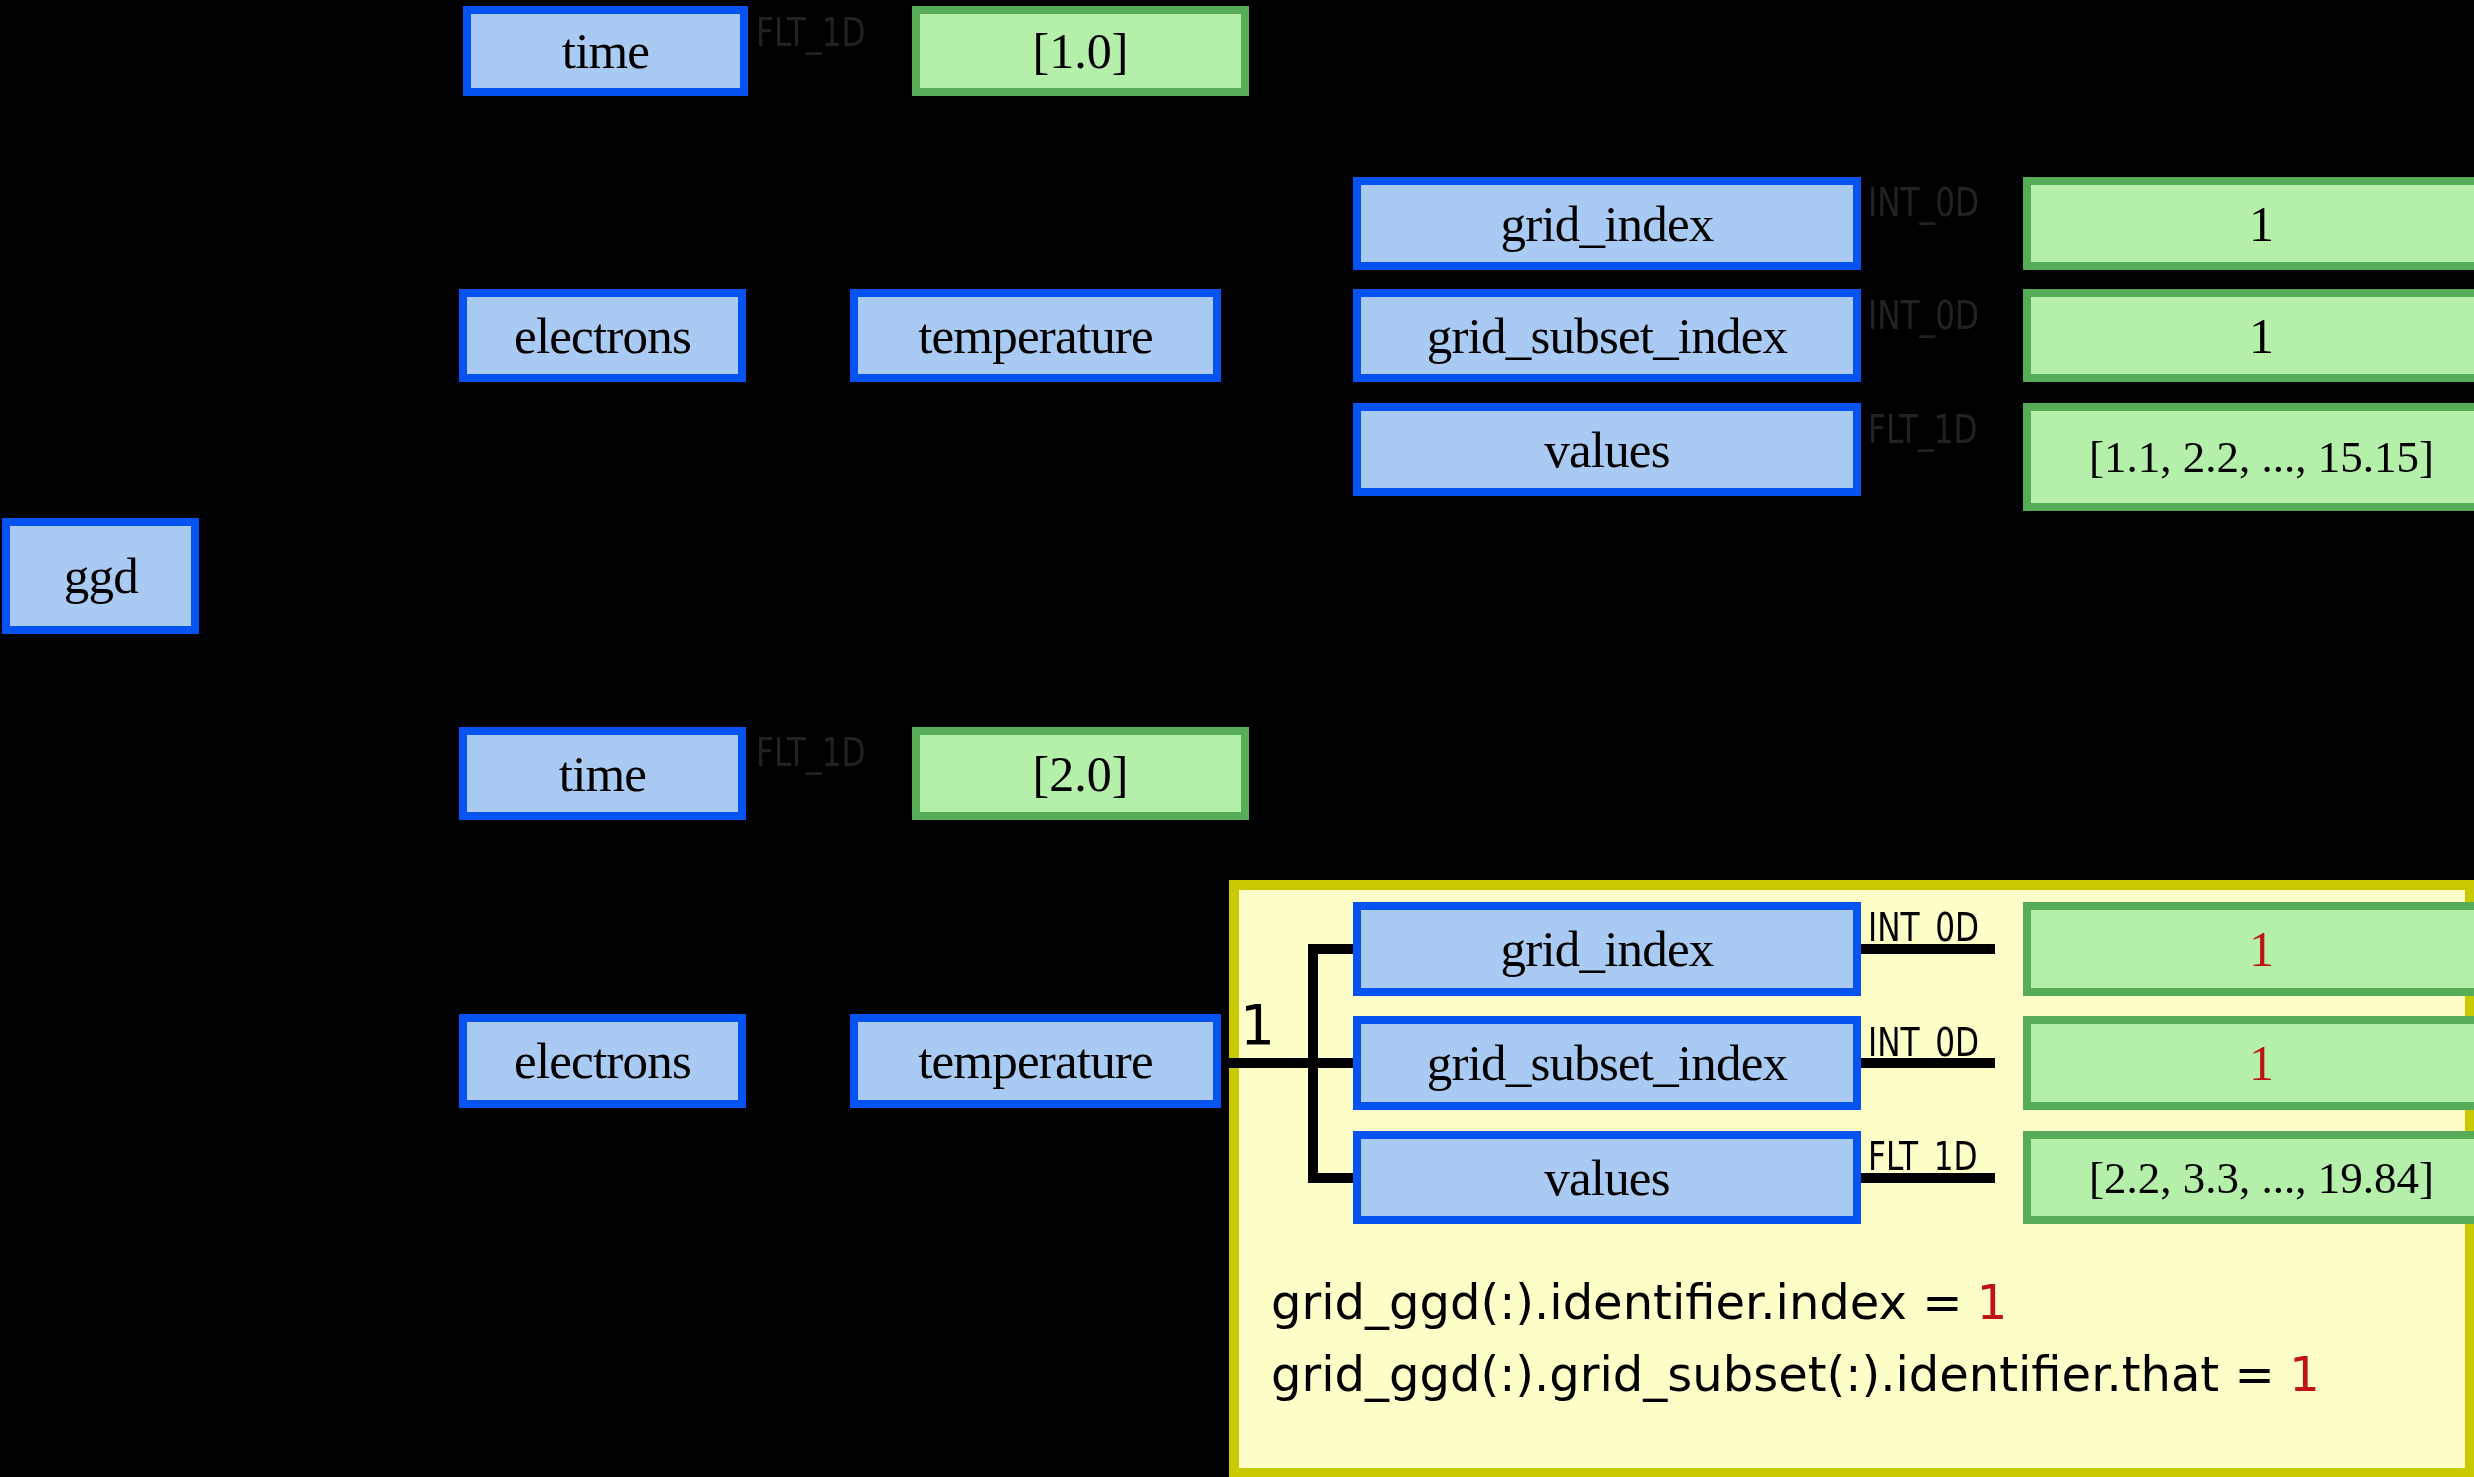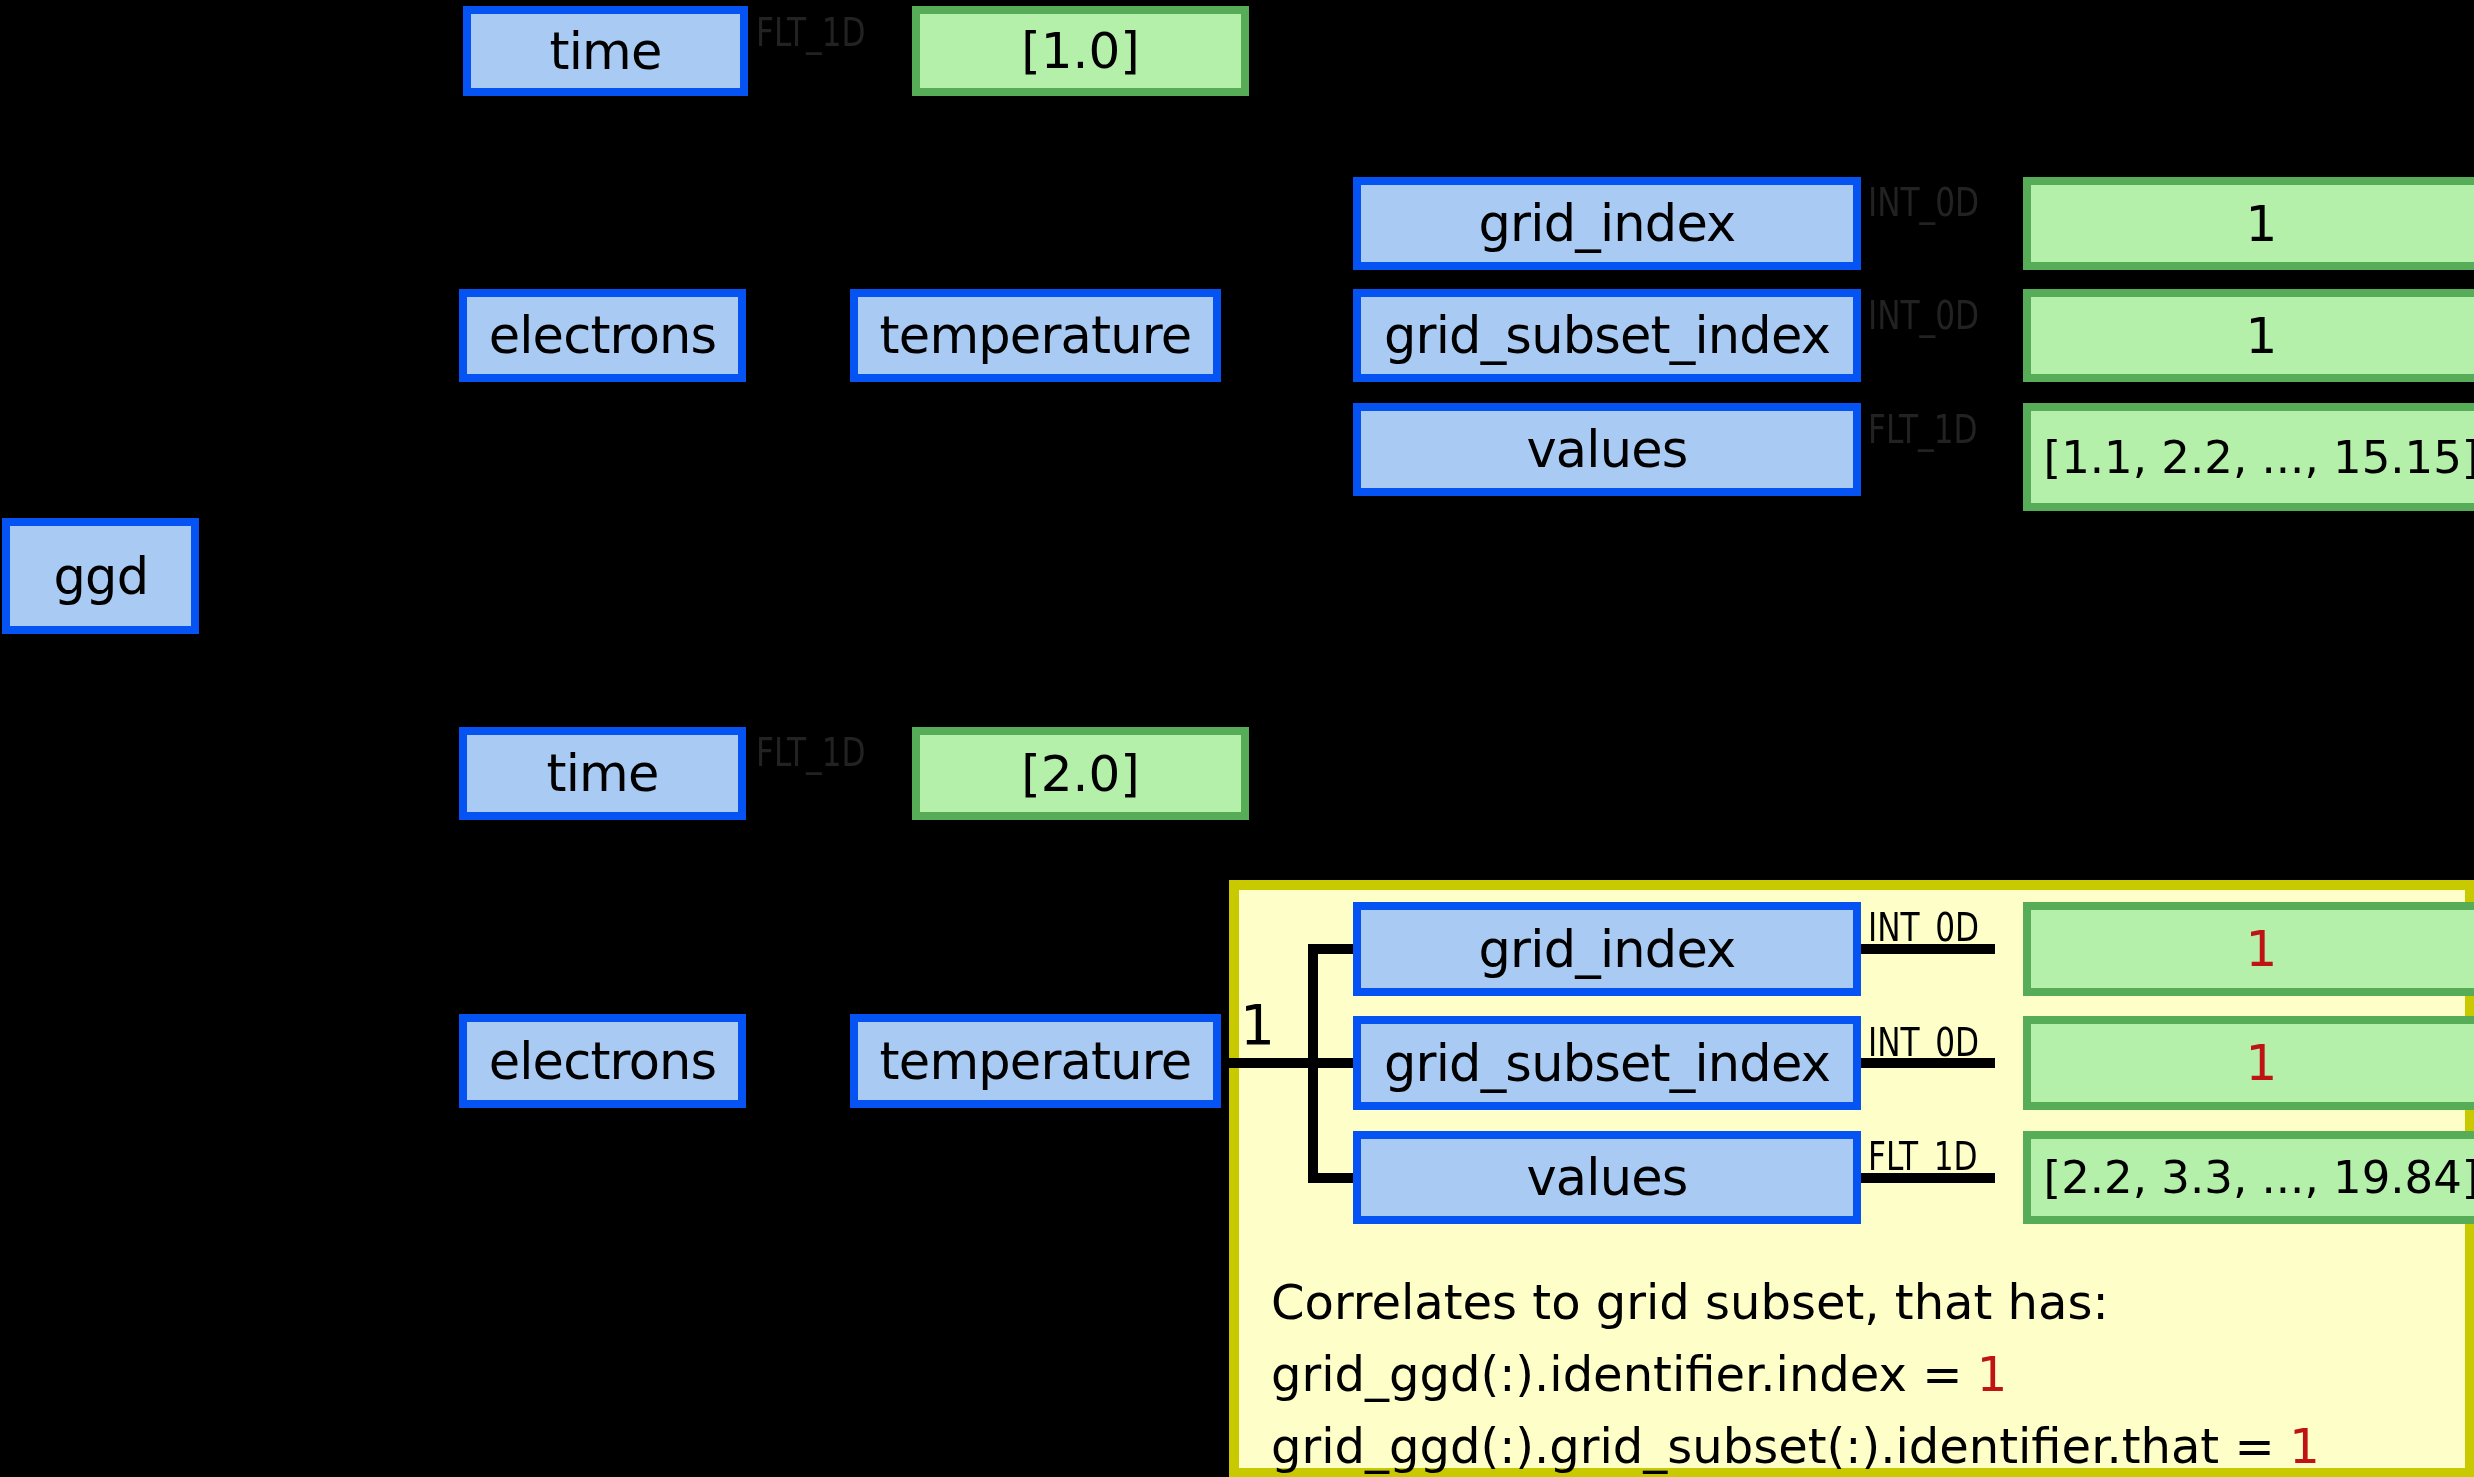--- a/index.html
+++ b/index.html
@@ -2,21 +2,21 @@
 <html style="font-size:13px"><head>
 <meta charset="utf-8">
 <style>
   html,body{margin:0;padding:0;background:#000;}
   #stage{
     position:relative;width:2475px;height:1478px;background:#000;overflow:hidden;
     font-family:"DejaVu Sans","Liberation Sans",sans-serif;
   }
   .bx{
     position:absolute;box-sizing:border-box;display:flex;align-items:center;justify-content:center;
-    white-space:nowrap;color:#000;
+    white-space:nowrap;color:#000;font-family:Liberation Serif, serif;
   }
   .blue{background:#a9caf2;border:8px solid #0453f2;font-size:51px;letter-spacing:-0.8px;}
   .green{background:#b5f0ab;border:8px solid #57ad57;font-size:45px;margin-left:28px;}
   .green.scalar{font-size:50px;}
   .redtxt{color:#c01414;}
   .tlabel{
     position:absolute;font-size:39px;white-space:nowrap;color:#222;
     transform:scaleX(0.8);transform-origin:left top;line-height:1;
   }
   .tlabel.inpanel{color:#000;}
@@ -82,19 +82,18 @@
   <div class="bx green scalar" style="left:884px;top:6.4px;width:337px;height:90px">[1.0]</div>
   <div class="bx green scalar" style="left:1995px;top:177px;width:477px;height:93px">1</div>
   <div class="bx green scalar" style="left:1995px;top:289px;width:477px;height:93px">1</div>
   <div class="bx green" style="left:1995px;top:403px;width:477px;height:108px">[1.1, 2.2, ..., 15.15]</div>
   <div class="bx green scalar" style="left:884px;top:727px;width:337px;height:93px">[2.0]</div>
   <div class="bx green scalar redtxt" style="left:1995px;top:902px;width:477px;height:94px">1</div>
   <div class="bx green scalar redtxt" style="left:1995px;top:1016px;width:477px;height:94px">1</div>
   <div class="bx green" style="left:1995px;top:1131px;width:477px;height:93px">[2.2, 3.3, ..., 19.84]</div>
 
   <div class="note">
-    <div>Correlates to grid subset, that has:</div>
     <div><span>grid_ggd(:).identifier.index =</span><span class="redtxt">1</span></div>
     <div><span>grid_ggd(:).grid_subset(:).identifier.that =</span><span class="redtxt">1</span></div>
   </div>
 
 </div>
 
 
 </body></html>

